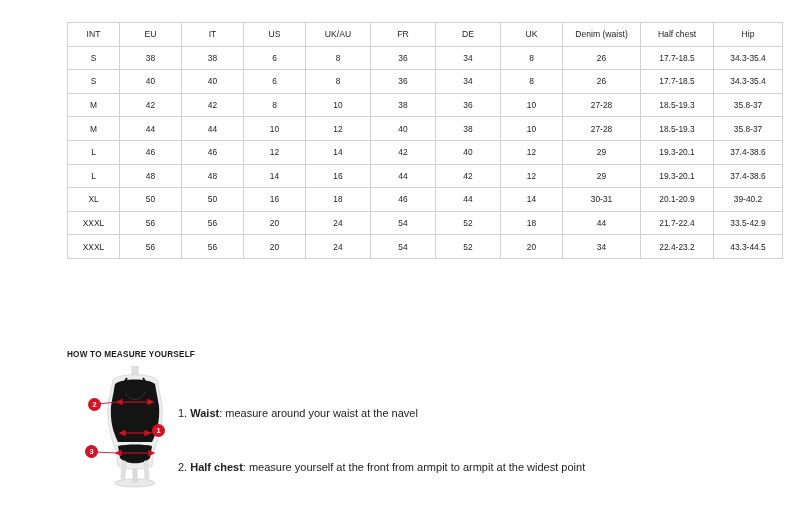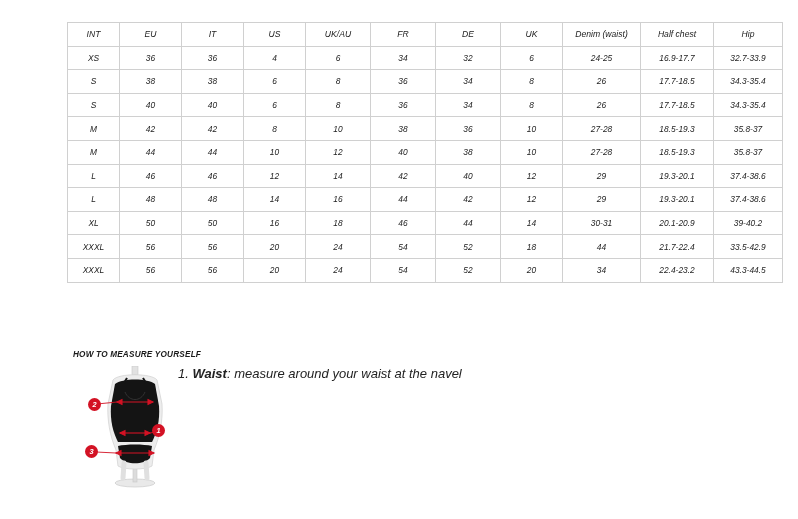--- a/index.html
+++ b/index.html
@@ -12,21 +12,20 @@
     height: 519px;
     font-family: "Liberation Sans", sans-serif;
     color: #222222;
     position: relative;
     overflow: hidden;
   }
   .page {
     position: relative;
     width: 770px;
     height: 519px;
-    font-style: italic;
   }
   
   .size-table-wrap {
     position: absolute;
     left: 67px;
     top: 22px;
     width: 665px;
   }
   table.size-table {
     border-collapse: collapse;
@@ -64,40 +63,40 @@
 
   
   .measure-title {
     position: absolute;
     left: 67px;
     top: 350px;
     font-size: 8.2px;
     font-weight: bold;
     letter-spacing: 0.2px;
     color: #1a1a1a;
-    margin-left: 6px;
   }
   .figure {
     position: absolute;
     left: 80px;
     top: 366px;
     width: 110px;
     height: 122px;
   }
   .steps {
     position: absolute;
     left: 178px;
     top: 366px;
     width: 480px;
   }
   .step {
-    font-size: 13px;
+    font-size: 11px;
     color: #222222;
     margin-bottom: 12px;
     line-height: 1.2;
+    margin-top: 41px;
   }
   .step b { font-weight: bold; }
 
   .badge {
     position: absolute;
     width: 13px;
     height: 13px;
     border-radius: 50%;
     background: #d31224;
     color: #ffffff;
@@ -140,33 +139,20 @@
           <td>FR</td>
           <td>DE</td>
           <td>UK</td>
           <td>Denim (waist)</td>
           <td>Half chest</td>
           <td>Hip</td>
         </tr>
       </thead>
       <tbody>
         <tr>
-          <td>XS</td>
-          <td>36</td>
-          <td>36</td>
-          <td>4</td>
-          <td>6</td>
-          <td>34</td>
-          <td>32</td>
-          <td>6</td>
-          <td>24-25</td>
-          <td>16.9-17.7</td>
-          <td>32.7-33.9</td>
-        </tr>
-        <tr>
           <td>S</td>
           <td>38</td>
           <td>38</td>
           <td>6</td>
           <td>8</td>
           <td>36</td>
           <td>34</td>
           <td>8</td>
           <td>26</td>
           <td>17.7-18.5</td>
@@ -329,15 +315,19 @@
 
   <div class="badge b1">1</div>
   <div class="badge b2">2</div>
   <div class="badge b3">3</div>
 
   <div class="steps">
     <div class="step">
       <span>1.</span>
       <b>Waist</b><span>: measure around your waist at the navel</span>
     </div>
+    <div class="step">
+      <span>2.</span>
+      <b>Half chest</b><span>: measure yourself at the front from armpit to armpit at the widest point</span>
+    </div>
   </div>
 
 </div>
 
 </body></html>

